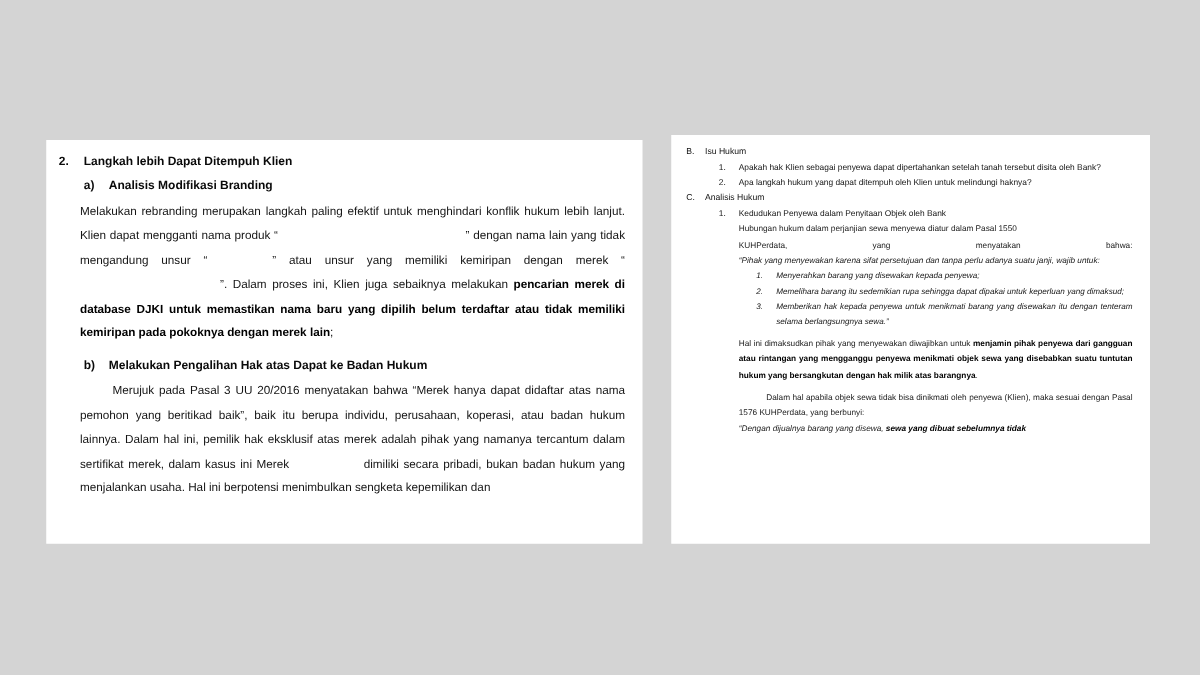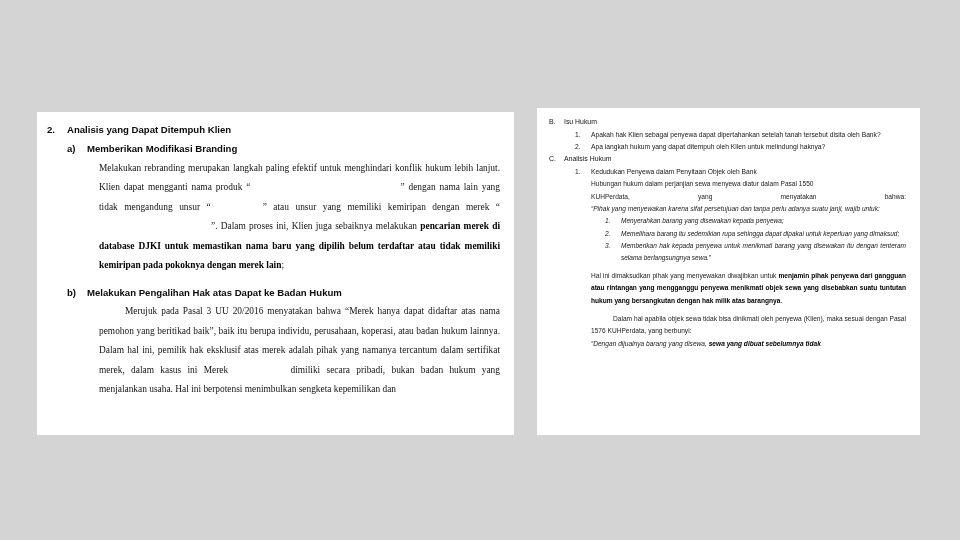--- a/index.html
+++ b/index.html
@@ -59,27 +59,26 @@
     font-weight: bold;
     font-size: 9.6px;
     line-height: 19.5px;
     color: #0a0a0a;
     margin-left: 20px;
   }
   .lvl2 .marker { width: 20px; flex: 0 0 20px; }
   .lvl2 .body { flex: 1 1 auto; }
 
   .para-left {
-    margin-left: 52px;
+    margin-left: 17px;
     margin-right: 0px;
     text-align: justify;
     font-size: 9.4px;
     line-height: 19.5px;
     color: #141414;
-    font-family: Liberation Serif, serif;
   }
   .para-left b { font-weight: bold; color: #000; }
   .indent-first { text-indent: 26px; }
 
   .gap-sm { height: 7px; }
 
   
   .redact { display: inline-block; }
 
   
@@ -156,26 +155,26 @@
 </head>
 <body>
 
 <div id="stage">
 
   <div class="doc-left">
     <div class="ltext">
 
       <div class="lvl1">
         <span class="marker">2.</span>
-        <span class="body">Analisis yang Dapat Ditempuh Klien</span>
+        <span class="body">Langkah lebih Dapat Ditempuh Klien</span>
       </div>
 
       <div class="lvl2">
         <span class="marker">a)</span>
-        <span class="body">Memberikan Modifikasi Branding</span>
+        <span class="body">Analisis Modifikasi Branding</span>
       </div>
 
       <div class="para-left">
         <span>Melakukan rebranding merupakan langkah paling efektif untuk menghindari konflik hukum lebih lanjut. Klien dapat mengganti nama produk “</span><span class="redact" style="width:150px"></span><span>” dengan nama lain yang tidak mengandung unsur “</span><span class="redact" style="width:52px"></span><span>” atau unsur yang memiliki kemiripan dengan merek “</span><span class="redact" style="width:112px"></span><span>”. Dalam proses ini, Klien juga sebaiknya melakukan </span><b>pencarian merek di database DJKI untuk memastikan nama baru yang dipilih belum terdaftar atau tidak memiliki kemiripan pada pokoknya dengan merek lain</b><span>;</span>
       </div>
 
       <div class="gap-sm"></div>
 
       <div class="lvl2">
         <span class="marker">b)</span>

